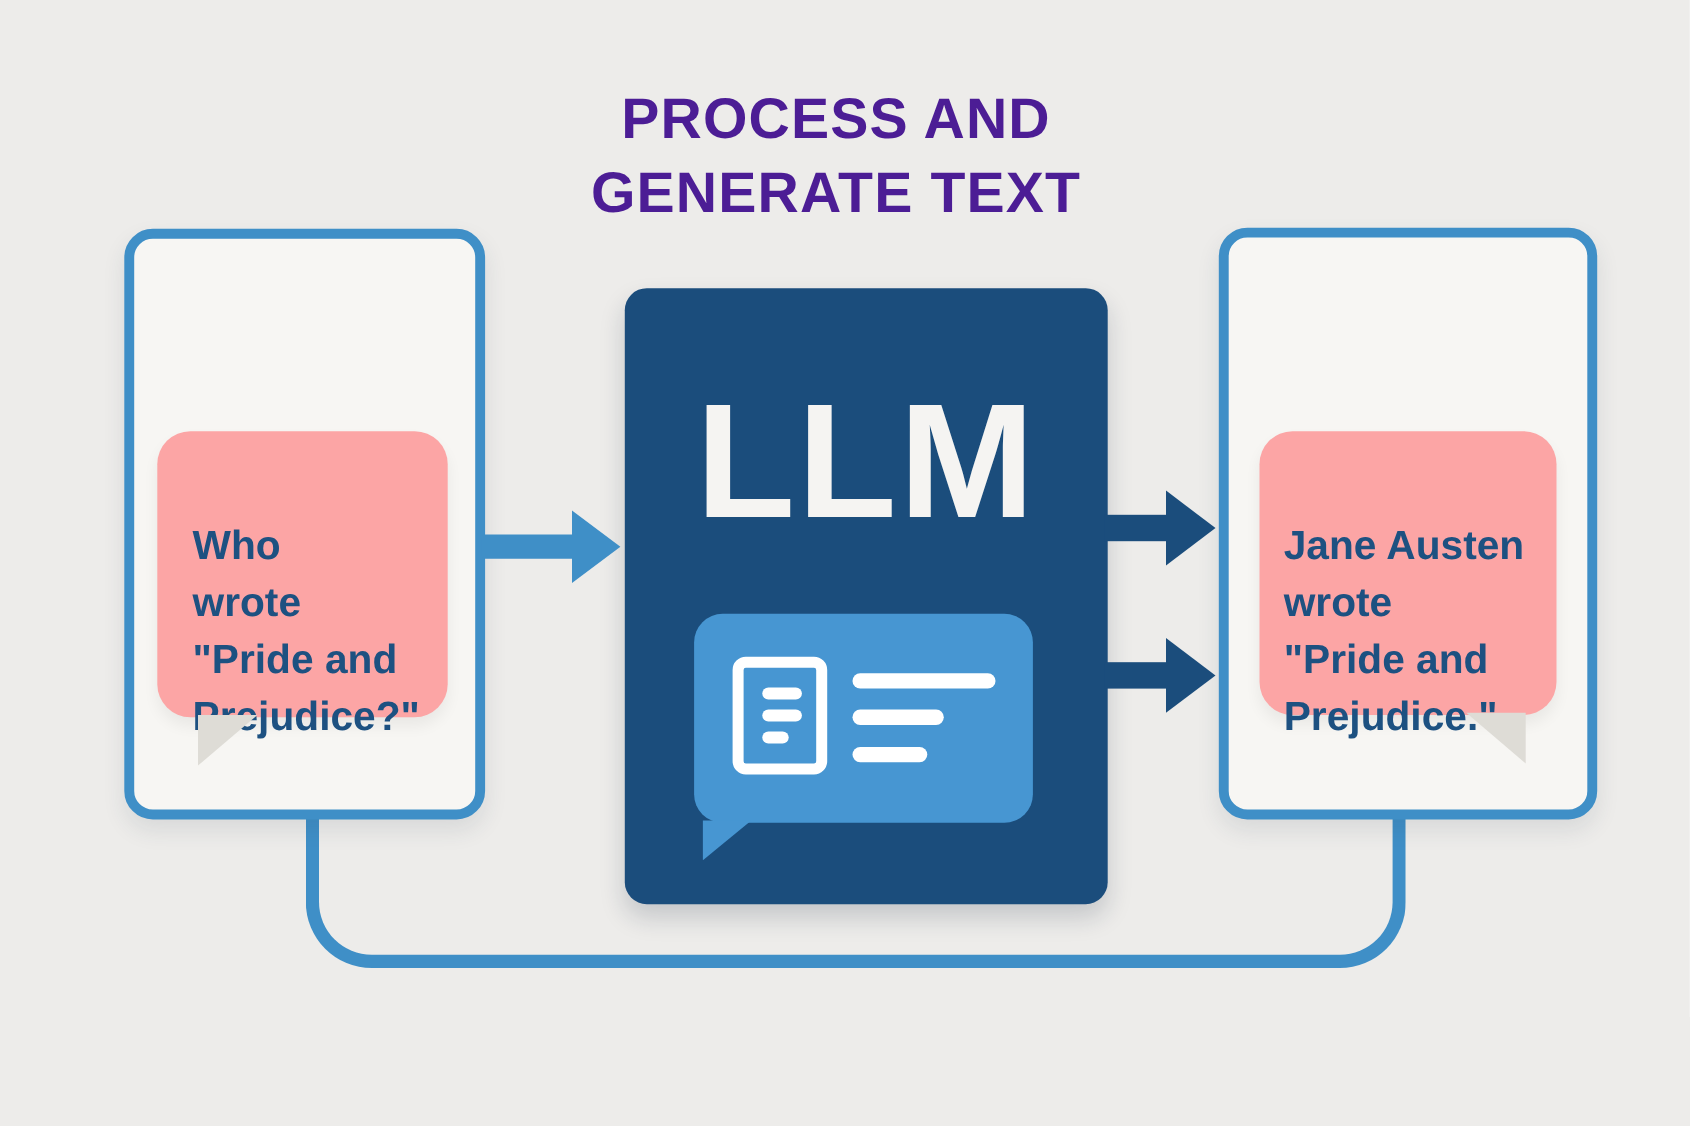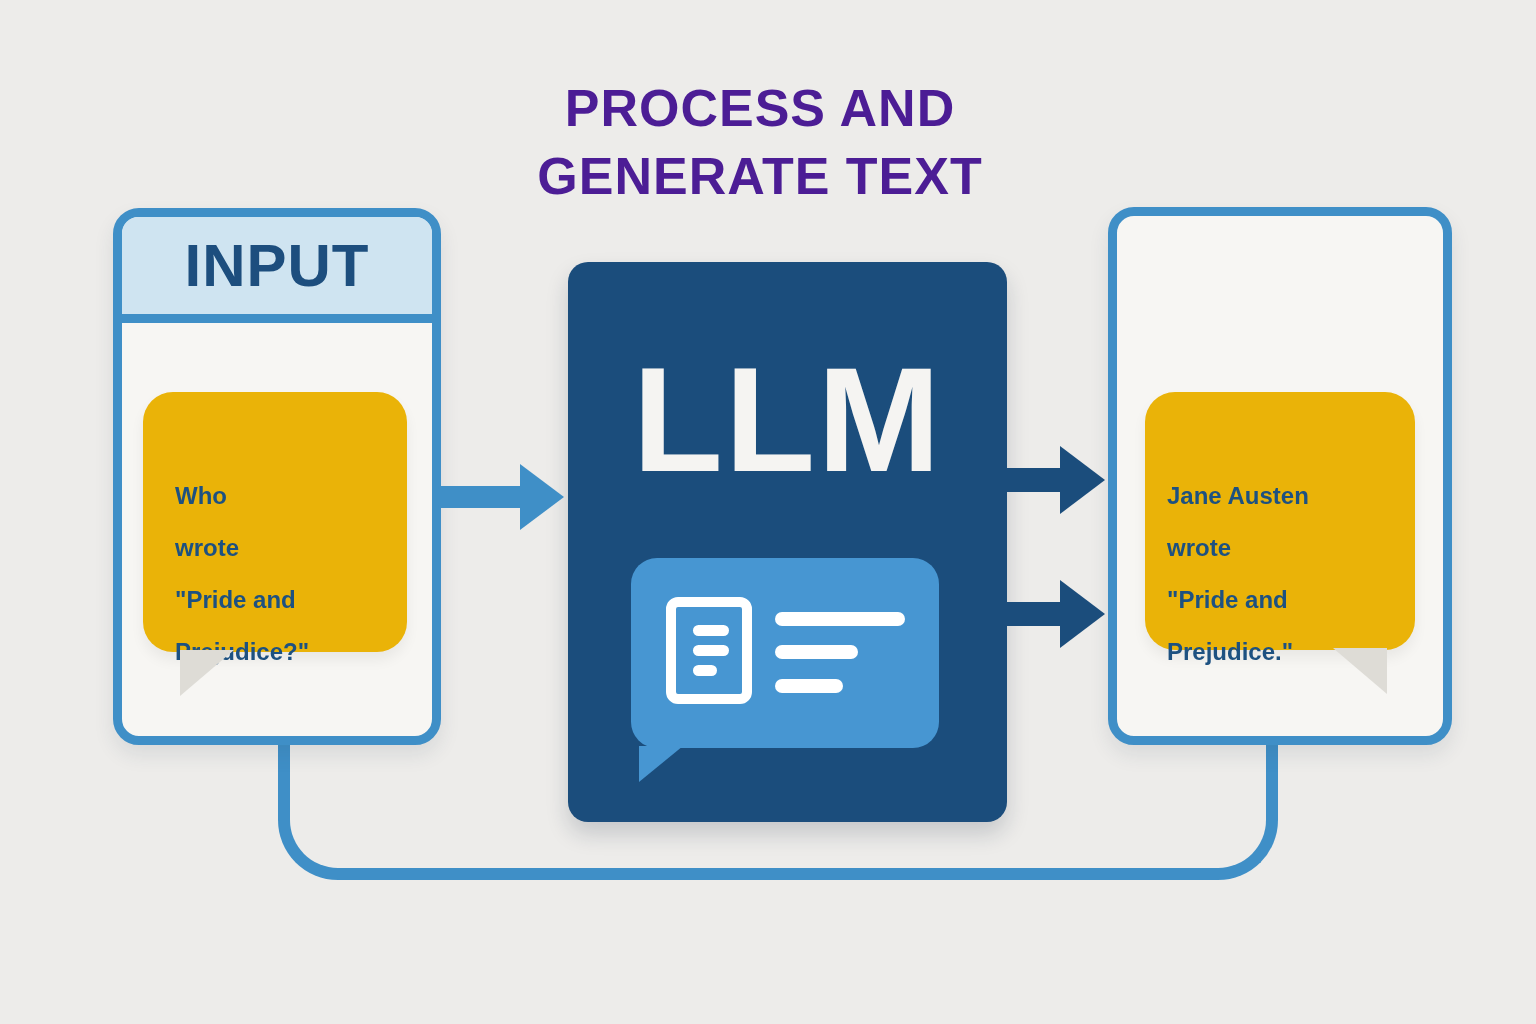--- a/index.html
+++ b/index.html
@@ -67,25 +67,25 @@
     font-size: 60px;
     font-weight: bold;
     letter-spacing: 1px;
     color: #1d4e7e;
   }
 
   
   .bubble {
     position: absolute;
     box-sizing: border-box;
-    background: #eab308;
+    background: #fca5a5;
     border-radius: 30px;
     color: #1d5181;
     font-weight: bold;
-    font-size: 24px;
+    font-size: 37px;
     line-height: 52px;
     white-space: pre-line;
     box-shadow: 0 8px 14px rgba(0, 0, 0, 0.06);
   }
   .bubble-input  { left: 21px; top: 175px; width: 264px; height: 260px; padding: 26px 14px 0 32px; }
   .bubble-output { left: 28px; top: 176px; width: 270px; height: 258px; padding: 26px 8px 0 22px; }
 
   .tail-left {
     position: absolute;
     left: 37px; top: 100%;
@@ -205,23 +205,20 @@
 <body>
 
 <div class="canvas">
 
   <div class="title">PROCESS AND
 GENERATE TEXT</div>
 
   <div class="connector"></div>
 
   <div class="panel panel-input">
-    <div class="panel-header">
-      <span>INPUT</span>
-    </div>
     <div class="bubble bubble-input">
       <span>Who
 wrote
 "Pride and
 Prejudice?"</span>
       <div class="tail-left"></div>
     </div>
   </div>
 
   <div class="arrow-shaft shaft-light"></div>

